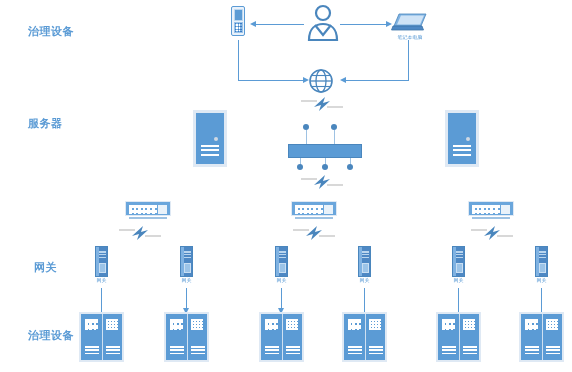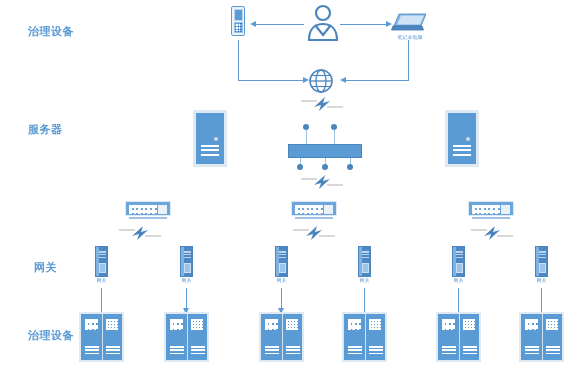--- a/index.html
+++ b/index.html
@@ -286,21 +286,21 @@
 
   
   .wl-svg { display: block; }
 </style>
 </head>
 <body>
 
 <div id="canvas">
 
   <div class="row-label" style="left:28px; top:26px;">治理设备</div>
-  <div class="row-label" style="left:28px; top:124px;">服务器</div>
+  <div class="row-label" style="left:28px; top:118px;">服务器</div>
   <div class="row-label" style="left:34px; top:262px;">网关</div>
   <div class="row-label" style="left:28px; top:330px;">治理设备</div>
 
   <div class="node" style="left:231px; top:6px;">
     <div class="phone">
       <div class="phone-screen"></div>
       <div class="phone-keys"></div>
     </div>
   </div>
 

